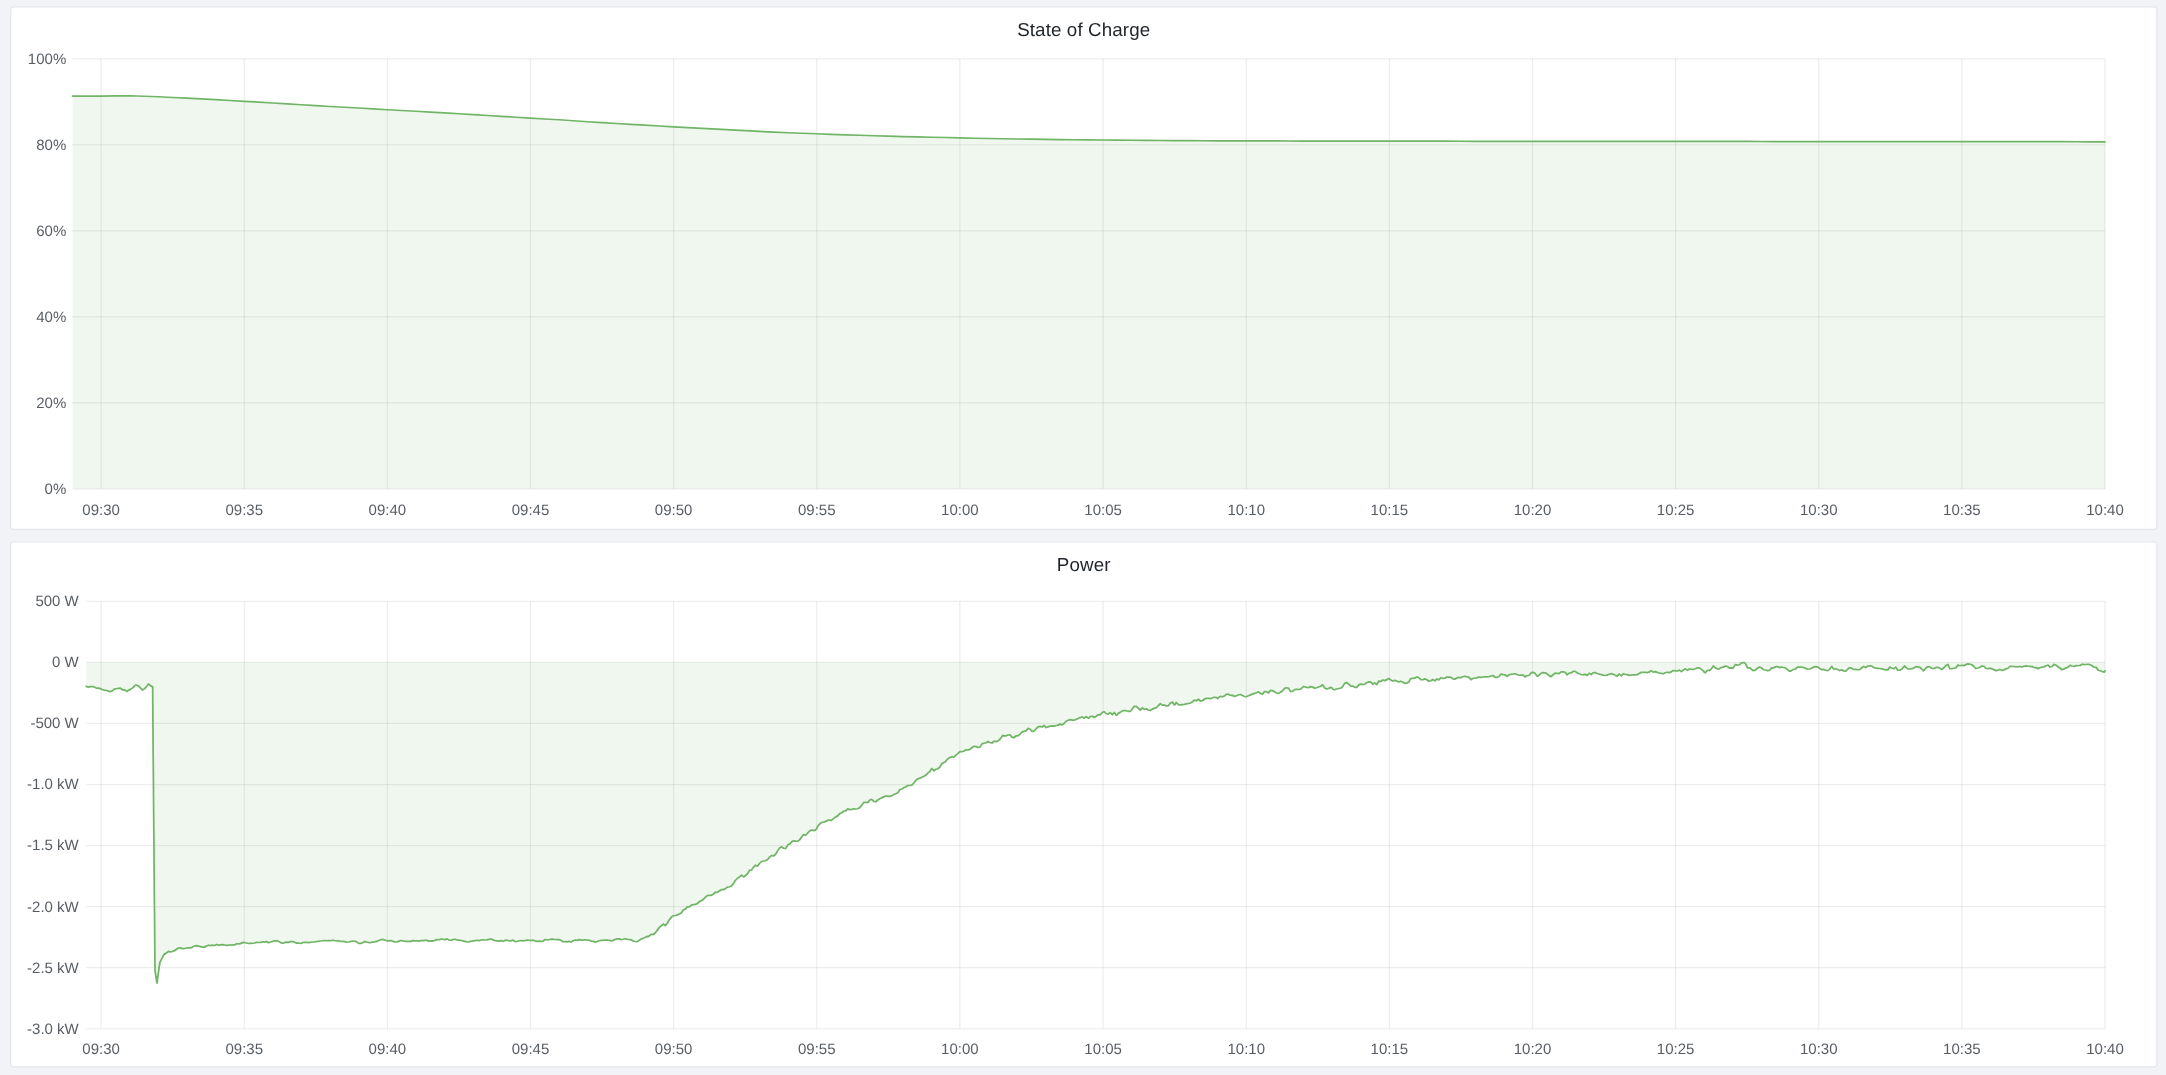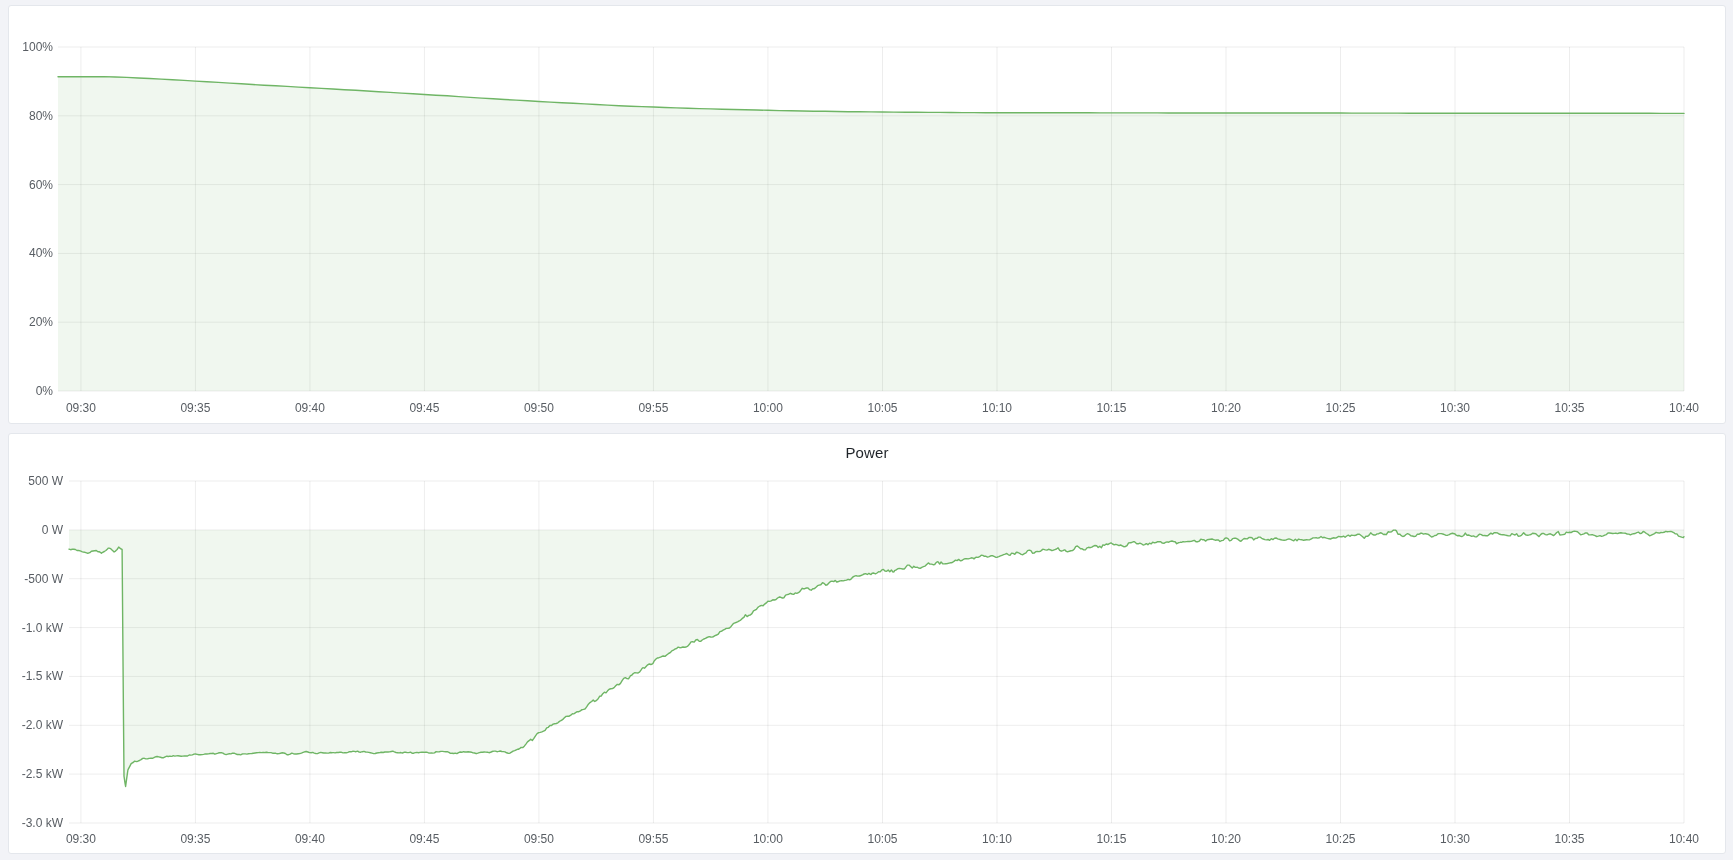--- a/index.html
+++ b/index.html
@@ -25,20 +25,21 @@
   svg.chart line.grid{stroke:rgba(0,0,0,0.07);stroke-width:1;}
   svg.chart text{font-family:"Liberation Sans",sans-serif;font-size:12px;fill:#585d63;}
   svg.chart path.series-line{fill:none;stroke-width:1.4;stroke-linejoin:round;stroke-linecap:round;}
 </style>
 </head>
 <body>
 
 <div>
 
   <section class="panel" id="panel-0">
+    <h2 class="panel-title">State of Charge</h2>
     <svg class="chart" width="1716" height="417" viewBox="0 0 1716 417">
         <line class="grid" x1="49" x2="1675" y1="41.0" y2="41.0"></line>
         <line class="grid" x1="49" x2="1675" y1="109.8" y2="109.8"></line>
         <line class="grid" x1="49" x2="1675" y1="178.6" y2="178.6"></line>
         <line class="grid" x1="49" x2="1675" y1="247.4" y2="247.4"></line>
         <line class="grid" x1="49" x2="1675" y1="316.2" y2="316.2"></line>
         <line class="grid" x1="49" x2="1675" y1="385.0" y2="385.0"></line>
         <line class="grid" x1="71.9" x2="71.9" y1="41" y2="385"></line>
         <line class="grid" x1="186.4" x2="186.4" y1="41" y2="385"></line>
         <line class="grid" x1="300.9" x2="300.9" y1="41" y2="385"></line>

